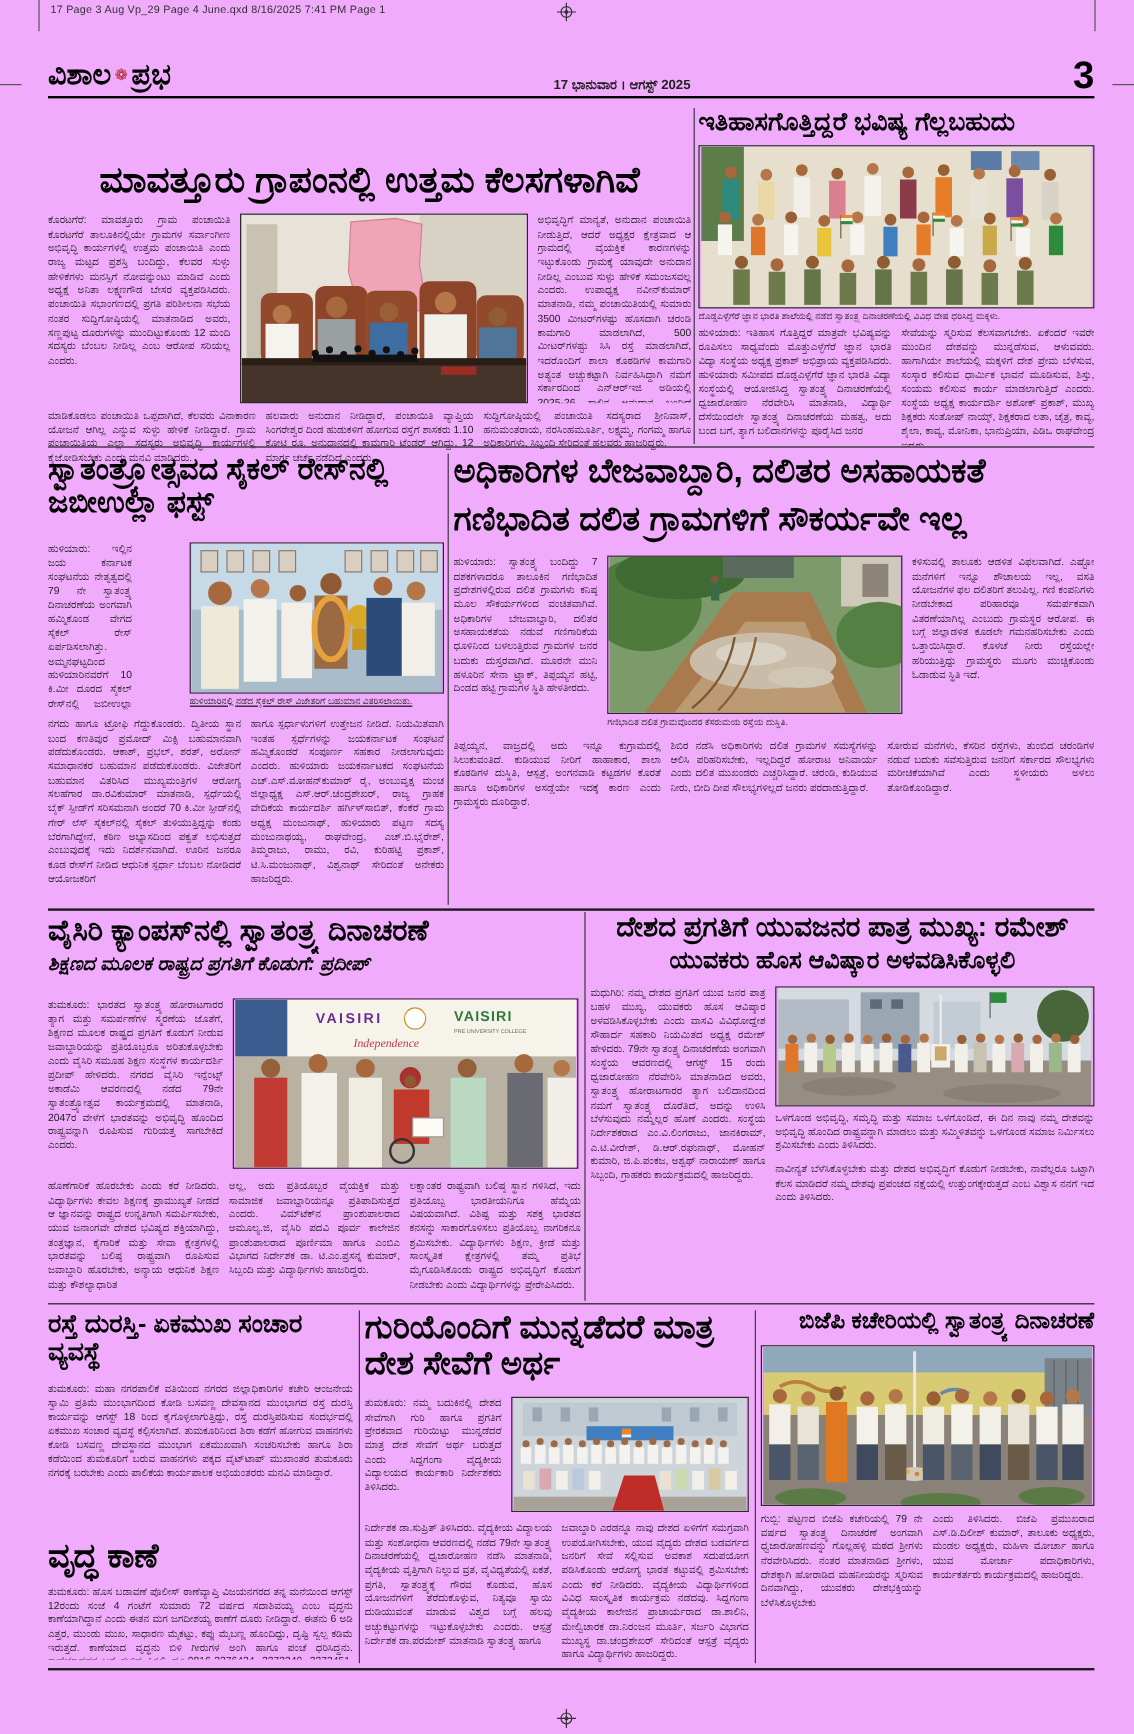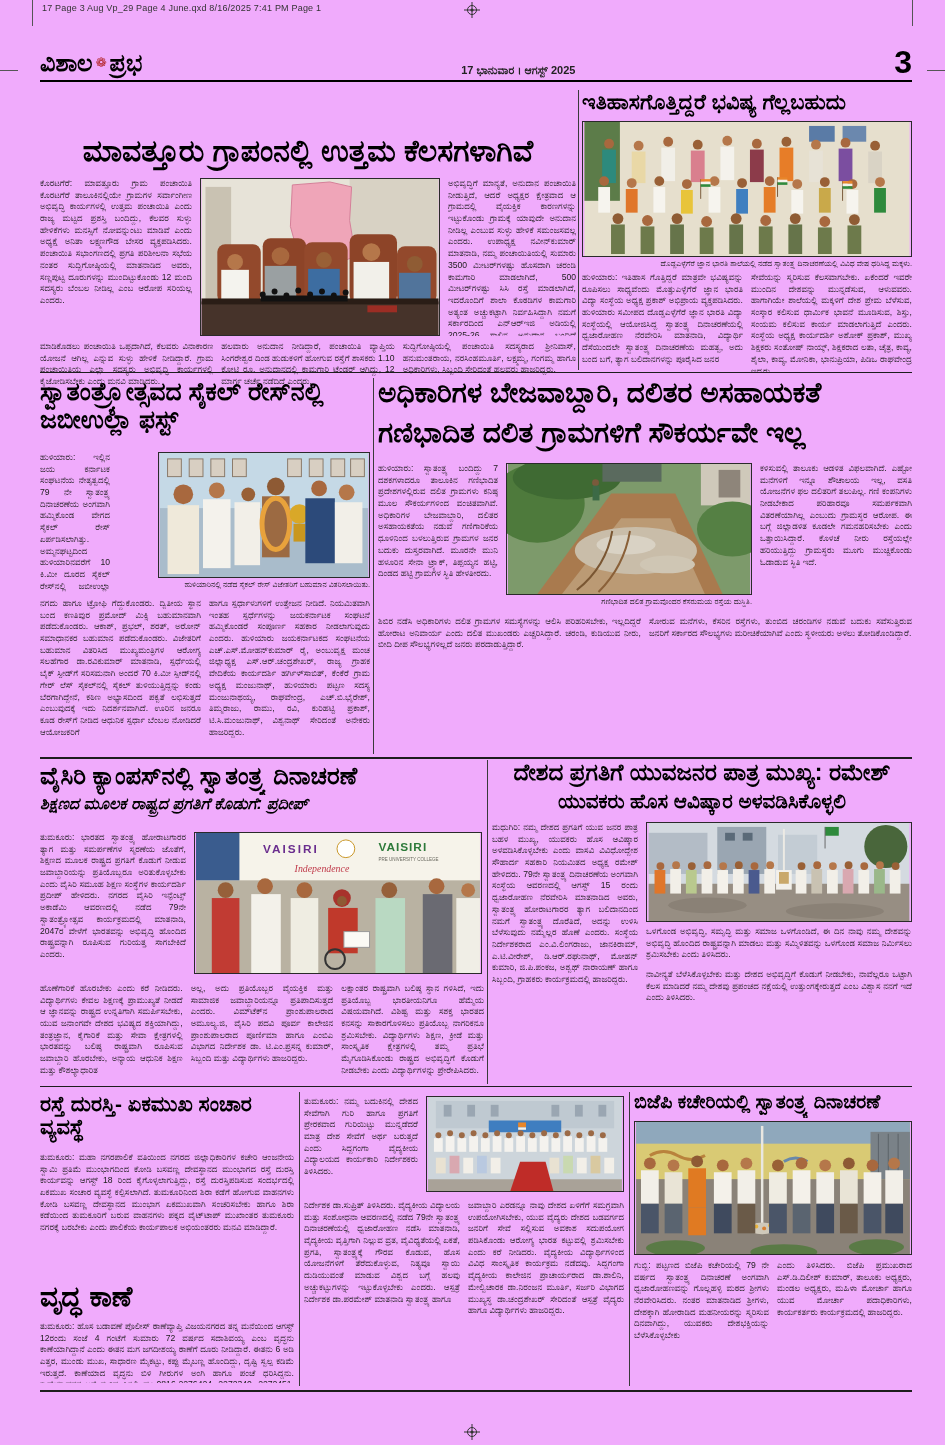--- a/index.html
+++ b/index.html
@@ -9,21 +9,21 @@
   .slug{font-size:9px;color:#333;letter-spacing:.2px;}
   .cropmark{background:#555;}
   .regmark{width:16px;height:16px;}
   .mast{display:flex;align-items:flex-end;justify-content:space-between;border-bottom:2px solid #000;padding-bottom:3px;}
   .mast-title{font-size:24px;font-weight:bold;color:#000;display:flex;align-items:center;gap:3px;}
   .mast-orn{color:#b02020;font-size:13px;}
   .mast-date{font-size:11px;font-weight:bold;color:#222;}
   .mast-page{font-size:32px;font-weight:bold;color:#000;line-height:.9;}
   .hl{font-weight:bold;color:#000;line-height:1.1;overflow:hidden;}
   .bt{font-size:8.6px;line-height:1.36;text-align:justify;color:#1c1c1c;overflow:hidden;}
-  .cap{font-size:7.6px;color:#222;text-align:right;overflow:hidden;line-height:1.2;}
+  .cap{font-size:7.6px;color:#222;text-align:left;overflow:hidden;line-height:1.2;}
   .row{display:flex;gap:8px;}
   .vdiv{position:absolute;width:1px;background:#3a3a3a;}
   .hdiv{position:absolute;height:1px;background:#1d1d1d;}
   .photo{border:1px solid #2a2a2a;box-sizing:border-box;display:block;}
   svg{display:block;}
 </style>
 </head>
 <body>
 
 <div class="page">
@@ -199,21 +199,21 @@
     </div>
   </div>
 
   <div class="vdiv" style="left:578px;top:90px;height:280px;"></div>
   <div class="hdiv" style="left:40px;top:372px;width:872px;"></div>
 
   <div class="abs" style="left:40px;top:378px;width:330px;">
     <div class="hl" style="font-size:25px;height:70px;">ಸ್ವಾತಂತ್ರ್ಯೋತ್ಸವದ ಸೈಕಲ್ ರೇಸ್‌ನಲ್ಲಿ ಜಬೀಉಲ್ಲಾ ಫಸ್ಟ್</div>
     <div class="row" style="margin-top:4px;gap:48px;">
       <div class="bt" style="width:110px;height:142px;">ಹುಳಿಯಾರು: ಇಲ್ಲಿನ ಜಯ ಕರ್ನಾಟಕ ಸಂಘಟನೆಯ ನೇತೃತ್ವದಲ್ಲಿ 79 ನೇ ಸ್ವಾತಂತ್ರ್ಯ ದಿನಾಚರಣೆಯ ಅಂಗವಾಗಿ ಹಮ್ಮಿಕೊಂಡ ವೇಗದ ಸೈಕಲ್ ರೇಸ್ ಏರ್ಪಡಿಸಲಾಗಿತ್ತು. ಅಮ್ಮನಘಟ್ಟದಿಂದ ಹುಳಿಯಾರಿನವರೆಗೆ 10 ಕಿ.ಮೀ ದೂರದ ಸೈಕಲ್ ರೇಸ್‌ನಲ್ಲಿ ಜಬೀಉಲ್ಲಾ ಪ್ರಥಮ ಸ್ಥಾನ ಪಡೆದು ನಗದು ಬಹುಮಾನ ನಿಮಿಷ 5 ಸಾವಿರ ರೂ.</div>
-      <div style="width:212px;">
+      <div style="width:212px;text-decoration:underline;">
         <svg class="photo" width="212" height="126" viewBox="0 0 212 126">
           <rect width="212" height="126" fill="#a9bccb"></rect>
           <rect width="212" height="56" fill="#c5d9e6"></rect>
           <g fill="#d8cfc2" stroke="#8a7a6a">
             <rect x="8" y="6" width="14" height="18"></rect>
               <rect x="30" y="6" width="14" height="18"></rect>
               <rect x="52" y="6" width="14" height="18"></rect>
             <rect x="74" y="6" width="14" height="18"></rect>
               <rect x="130" y="6" width="14" height="18"></rect>
               <rect x="152" y="6" width="14" height="18"></rect>
@@ -267,20 +267,21 @@
           <path d="M70,128 q30,-24 36,-60" stroke="#7a5632" stroke-width="2" fill="none"></path>
           <path d="M92,130 q26,-26 32,-62" stroke="#8a6038" stroke-width="2" fill="none"></path>
           <circle cx="89" cy="19" r="3.5" fill="#7a5a3c"></circle>
             <rect x="86" y="22" width="7" height="15" fill="#3c6a46"></rect>
         </svg>
         <div class="cap" style="margin-top:2px;height:10px;">ಗಣಿಭಾದಿತ ದಲಿತ ಗ್ರಾಮವೊಂದರ ಕೆಸರುಮಯ ರಸ್ತೆಯ ದುಸ್ಥಿತಿ.</div>
       </div>
       <div class="bt" style="flex:1;height:148px;">ಕಳಿಸುವಲ್ಲಿ ತಾಲೂಕು ಆಡಳಿತ ವಿಫಲವಾಗಿದೆ. ಎಷ್ಟೋ ಮನೆಗಳಿಗೆ ಇನ್ನೂ ಶೌಚಾಲಯ ಇಲ್ಲ, ವಸತಿ ಯೋಜನೆಗಳ ಫಲ ದಲಿತರಿಗೆ ತಲುಪಿಲ್ಲ. ಗಣಿ ಕಂಪನಿಗಳು ನೀಡಬೇಕಾದ ಪರಿಹಾರವೂ ಸಮರ್ಪಕವಾಗಿ ವಿತರಣೆಯಾಗಿಲ್ಲ ಎಂಬುದು ಗ್ರಾಮಸ್ಥರ ಆರೋಪ. ಈ ಬಗ್ಗೆ ಜಿಲ್ಲಾಡಳಿತ ಕೂಡಲೇ ಗಮನಹರಿಸಬೇಕು ಎಂದು ಒತ್ತಾಯಿಸಿದ್ದಾರೆ. ಕೊಳಚೆ ನೀರು ರಸ್ತೆಯಲ್ಲೇ ಹರಿಯುತ್ತಿದ್ದು ಗ್ರಾಮಸ್ಥರು ಮೂಗು ಮುಚ್ಚಿಕೊಂಡು ಓಡಾಡುವ ಸ್ಥಿತಿ ಇದೆ.</div>
     </div>
     <div class="row" style="margin-top:5px;">
+      <div class="bt" style="flex:1;height:135px;">ತಿಪ್ಪಯ್ಯನ, ವಾಜ್ರದಲ್ಲಿ ಅದು ಇನ್ನೂ ಕುಗ್ರಾಮದಲ್ಲಿ ಸಿಲುಕುವಂತಿದೆ. ಕುಡಿಯುವ ನೀರಿಗೆ ಹಾಹಾಕಾರ, ಶಾಲಾ ಕೊಠಡಿಗಳ ದುಸ್ಥಿತಿ, ಆಸ್ಪತ್ರೆ, ಅಂಗನವಾಡಿ ಕಟ್ಟಡಗಳ ಕೊರತೆ ಹಾಗೂ ಅಧಿಕಾರಿಗಳ ಅಸಡ್ಡೆಯೇ ಇದಕ್ಕೆ ಕಾರಣ ಎಂದು ಗ್ರಾಮಸ್ಥರು ದೂರಿದ್ದಾರೆ.</div>
       <div class="bt" style="flex:1;height:135px;">ಶಿಬಿರ ನಡೆಸಿ ಅಧಿಕಾರಿಗಳು ದಲಿತ ಗ್ರಾಮಗಳ ಸಮಸ್ಯೆಗಳನ್ನು ಆಲಿಸಿ ಪರಿಹರಿಸಬೇಕು, ಇಲ್ಲದಿದ್ದರೆ ಹೋರಾಟ ಅನಿವಾರ್ಯ ಎಂದು ದಲಿತ ಮುಖಂಡರು ಎಚ್ಚರಿಸಿದ್ದಾರೆ. ಚರಂಡಿ, ಕುಡಿಯುವ ನೀರು, ಬೀದಿ ದೀಪ ಸೌಲಭ್ಯಗಳಿಲ್ಲದೆ ಜನರು ಪರದಾಡುತ್ತಿದ್ದಾರೆ.</div>
       <div class="bt" style="flex:1;height:135px;">ಸೋರುವ ಮನೆಗಳು, ಕೆಸರಿನ ರಸ್ತೆಗಳು, ತುಂಬಿದ ಚರಂಡಿಗಳ ನಡುವೆ ಬದುಕು ಸವೆಸುತ್ತಿರುವ ಜನರಿಗೆ ಸರ್ಕಾರದ ಸೌಲಭ್ಯಗಳು ಮರೀಚಿಕೆಯಾಗಿವೆ ಎಂದು ಸ್ಥಳೀಯರು ಅಳಲು ತೋಡಿಕೊಂಡಿದ್ದಾರೆ.</div>
     </div>
   </div>
 
   <div class="vdiv" style="left:373px;top:378px;height:376px;"></div>
   <div class="hdiv" style="left:40px;top:757px;width:872px;height:2px;"></div>
 
   <div class="abs" style="left:40px;top:763px;width:444px;">
     <div class="hl" style="font-size:24px;height:32px;">ವೈಸಿರಿ ಕ್ಯಾಂಪಸ್‌ನಲ್ಲಿ ಸ್ವಾತಂತ್ರ್ಯ ದಿನಾಚರಣೆ</div>
@@ -389,20 +390,21 @@
   <div class="hdiv" style="left:40px;top:1086px;width:872px;"></div>
 
   <div class="abs" style="left:40px;top:1092px;width:254px;">
     <div class="hl" style="font-size:21px;height:56px;">ರಸ್ತೆ ದುರಸ್ತಿ- ಏಕಮುಖ ಸಂಚಾರ ವ್ಯವಸ್ಥೆ</div>
     <div class="bt" style="height:124px;margin-top:4px;">ತುಮಕೂರು: ಮಹಾ ನಗರಪಾಲಿಕೆ ವತಿಯಿಂದ ನಗರದ ಜಿಲ್ಲಾಧಿಕಾರಿಗಳ ಕಚೇರಿ ಆಂಜನೇಯ ಸ್ವಾಮಿ ಪ್ರತಿಮೆ ಮುಂಭಾಗದಿಂದ ಕೋಡಿ ಬಸವಣ್ಣ ದೇವಸ್ಥಾನದ ಮುಂಭಾಗದ ರಸ್ತೆ ದುರಸ್ತಿ ಕಾರ್ಯವನ್ನು ಆಗಸ್ಟ್ 18 ರಿಂದ ಕೈಗೊಳ್ಳಲಾಗುತ್ತಿದ್ದು, ರಸ್ತೆ ದುರಸ್ತಿಪಡಿಸುವ ಸಂದರ್ಭದಲ್ಲಿ ಏಕಮುಖ ಸಂಚಾರ ವ್ಯವಸ್ಥೆ ಕಲ್ಪಿಸಲಾಗಿದೆ. ತುಮಕೂರಿನಿಂದ ಶಿರಾ ಕಡೆಗೆ ಹೋಗುವ ವಾಹನಗಳು ಕೋಡಿ ಬಸವಣ್ಣ ದೇವಸ್ಥಾನದ ಮುಂಭಾಗ ಏಕಮುಖವಾಗಿ ಸಂಚರಿಸಬೇಕು ಹಾಗೂ ಶಿರಾ ಕಡೆಯಿಂದ ತುಮಕೂರಿಗೆ ಬರುವ ವಾಹನಗಳು ಪಕ್ಕದ ವೈಟ್‌ಟಾಪ್ ಮುಖಾಂತರ ತುಮಕೂರು ನಗರಕ್ಕೆ ಬರಬೇಕು ಎಂದು ಪಾಲಿಕೆಯ ಕಾರ್ಯಪಾಲಕ ಅಭಿಯಂತರರು ಮನವಿ ಮಾಡಿದ್ದಾರೆ.</div>
     <div class="hl" style="font-size:28px;height:36px;margin-top:6px;">ವೃದ್ಧ ಕಾಣೆ</div>
     <div class="bt" style="height:62px;margin-top:3px;">ತುಮಕೂರು: ಹೊಸ ಬಡಾವಣೆ ಪೊಲೀಸ್ ಠಾಣೆವ್ಯಾಪ್ತಿ ವಿಜಯನಗರದ ತನ್ನ ಮನೆಯಿಂದ ಆಗಸ್ಟ್ 12ರಂದು ಸಂಜೆ 4 ಗಂಟೆಗೆ ಸುಮಾರು 72 ವರ್ಷದ ಸದಾಶಿವಯ್ಯ ಎಂಬ ವೃದ್ಧನು ಕಾಣೆಯಾಗಿದ್ದಾನೆ ಎಂದು ಈತನ ಮಗ ಜಗದೀಶಯ್ಯ ಠಾಣೆಗೆ ದೂರು ನೀಡಿದ್ದಾರೆ. ಈತನು 6 ಅಡಿ ಎತ್ತರ, ಮುಂಡು ಮುಖ, ಸಾಧಾರಣ ಮೈಕಟ್ಟು, ಕಪ್ಪು ಮೈಬಣ್ಣ ಹೊಂದಿದ್ದು, ದೃಷ್ಟಿ ಸ್ವಲ್ಪ ಕಡಿಮೆ ಇರುತ್ತದೆ. ಕಾಣೆಯಾದ ವೃದ್ಧನು ಬಿಳಿ ಗೀರುಗಳ ಅಂಗಿ ಹಾಗೂ ಪಂಚೆ ಧರಿಸಿದ್ದನು. ಕಾಣೆಯಾದವನ ಬಗ್ಗೆ ಸುಳಿವು ಸಿಕ್ಕಲ್ಲಿ ದೂ.0816-2276424, 2272340, 2272451, 2278224ನ್ನು ಸಂಪರ್ಕಿಸಬೇಕೆಂದು ಪೊಲೀಸ್ ಸಬ್ ಇನ್ಸ್‌ಪೆಕ್ಟರ್ ಮನವಿ ಮಾಡಿದ್ದಾರೆ.</div>
   </div>
 
   <div class="abs" style="left:304px;top:1092px;width:320px;">
+    <div class="hl" style="font-size:27px;height:68px;">ಗುರಿಯೊಂದಿಗೆ ಮುನ್ನಡೆದರೆ ಮಾತ್ರ ದೇಶ ಸೇವೆಗೆ ಅರ್ಥ</div>
     <div class="row" style="margin-top:4px;">
       <div class="bt" style="width:114px;height:100px;">ತುಮಕೂರು: ನಮ್ಮ ಬದುಕಿನಲ್ಲಿ ದೇಶದ ಸೇವೆಗಾಗಿ ಗುರಿ ಹಾಗೂ ಪ್ರಗತಿಗೆ ಪ್ರೇರಕವಾದ ಗುರಿಯಿಟ್ಟು ಮುನ್ನಡೆದರೆ ಮಾತ್ರ ದೇಶ ಸೇವೆಗೆ ಅರ್ಥ ಬರುತ್ತದೆ ಎಂದು ಸಿದ್ದಗಂಗಾ ವೈದ್ಯಕೀಯ ವಿದ್ಯಾಲಯದ ಕಾರ್ಯಕಾರಿ ನಿರ್ದೇಶಕರು ತಿಳಿಸಿದರು.</div>
       <svg class="photo" width="198" height="96" viewBox="0 0 198 96">
         <rect width="198" height="96" fill="#cdd5db"></rect>
         <rect x="8" y="4" width="182" height="28" fill="#bfc9d1"></rect>
         <rect x="16" y="8" width="8" height="12" fill="#9aa6b2"></rect>
           <rect x="40" y="8" width="8" height="12" fill="#9aa6b2"></rect>
         <rect x="64" y="8" width="8" height="12" fill="#9aa6b2"></rect>
           <rect x="126" y="8" width="8" height="12" fill="#9aa6b2"></rect>
         <rect x="150" y="8" width="8" height="12" fill="#9aa6b2"></rect>
@@ -460,21 +462,21 @@
         <path d="M84,96 L128,96 L120,66 L94,66 Z" fill="#bf2c28"></path>
       </svg>
     </div>
     <div class="row" style="margin-top:4px;">
       <div class="bt" style="flex:1;height:118px;">ನಿರ್ದೇಶಕ ಡಾ.ಸುಪ್ರಿತ್ ತಿಳಿಸಿದರು. ವೈದ್ಯಕೀಯ ವಿದ್ಯಾಲಯ ಮತ್ತು ಸಂಶೋಧನಾ ಆವರಣದಲ್ಲಿ ನಡೆದ 79ನೇ ಸ್ವಾತಂತ್ರ್ಯ ದಿನಾಚರಣೆಯಲ್ಲಿ ಧ್ವಜಾರೋಹಣ ನಡೆಸಿ ಮಾತನಾಡಿ, ವೈದ್ಯಕೀಯ ವೃತ್ತಿಗಾಗಿ ನಿಲ್ಲುವ ವ್ರತ, ವೈವಿಧ್ಯತೆಯಲ್ಲಿ ಏಕತೆ, ಪ್ರಗತಿ, ಸ್ವಾತಂತ್ರ್ಯಕ್ಕೆ ಗೌರವ ಕೊಡುವ, ಹೊಸ ಯೋಜನೆಗಳಿಗೆ ತೆರೆದುಕೊಳ್ಳುವ, ನಿತ್ಯವೂ ಸ್ವಾಯಿ ದುಡಿಯುವಂತೆ ಮಾಡುವ ವಿಶ್ವದ ಬಗ್ಗೆ ಹಲವು ಅಚ್ಚುಕಟ್ಟುಗಳನ್ನು ಇಟ್ಟುಕೊಳ್ಳಬೇಕು ಎಂದರು. ಆಸ್ಪತ್ರೆ ನಿರ್ದೇಶಕ ಡಾ.ಪರಮೇಶ್ ಮಾತನಾಡಿ ಸ್ವಾತಂತ್ರ್ಯ ಹಾಗೂ</div>
       <div class="bt" style="flex:1;height:118px;">ಜವಾಬ್ದಾರಿ ಎರಡನ್ನೂ ನಾವು ದೇಶದ ಏಳಿಗೆಗೆ ಸಮಗ್ರವಾಗಿ ಉಪಯೋಗಿಸಬೇಕು, ಯುವ ವೈದ್ಯರು ದೇಶದ ಬಡವರ್ಗದ ಜನರಿಗೆ ಸೇವೆ ಸಲ್ಲಿಸುವ ಅವಕಾಶ ಸದುಪಯೋಗ ಪಡಿಸಿಕೊಂಡು ಆರೋಗ್ಯ ಭಾರತ ಕಟ್ಟುವಲ್ಲಿ ಶ್ರಮಿಸಬೇಕು ಎಂದು ಕರೆ ನೀಡಿದರು. ವೈದ್ಯಕೀಯ ವಿದ್ಯಾರ್ಥಿಗಳಿಂದ ವಿವಿಧ ಸಾಂಸ್ಕೃತಿಕ ಕಾರ್ಯಕ್ರಮ ನಡೆದವು. ಸಿದ್ದಗಂಗಾ ವೈದ್ಯಕೀಯ ಕಾಲೇಜಿನ ಪ್ರಾಚಾರ್ಯರಾದ ಡಾ.ಶಾಲಿನಿ, ಮೇಲ್ವಿಚಾರಕ ಡಾ.ನಿರಂಜನ ಮೂರ್ತಿ, ಸರ್ಜರಿ ವಿಭಾಗದ ಮುಖ್ಯಸ್ಥ ಡಾ.ಚಂದ್ರಶೇಖರ್ ಸೇರಿದಂತೆ ಆಸ್ಪತ್ರೆ ವೈದ್ಯರು ಹಾಗೂ ವಿದ್ಯಾರ್ಥಿಗಳು ಹಾಜರಿದ್ದರು.</div>
     </div>
   </div>
 
   <div class="abs" style="left:634px;top:1092px;width:278px;">
-    <div class="hl" style="font-size:19px;height:26px;">ಬಿಜೆಪಿ ಕಚೇರಿಯಲ್ಲಿ ಸ್ವಾತಂತ್ರ್ಯ ದಿನಾಚರಣೆ</div>
+    <div class="hl" style="font-size:19px;height:26px;text-align:right;">ಬಿಜೆಪಿ ಕಚೇರಿಯಲ್ಲಿ ಸ್ವಾತಂತ್ರ್ಯ ದಿನಾಚರಣೆ</div>
     <svg class="photo" width="278" height="134" viewBox="0 0 278 134" style="margin-top:3px;">
       <rect width="278" height="134" fill="#8a8278"></rect>
       <rect width="278" height="58" fill="#d9ca74"></rect>
       <rect width="278" height="22" fill="#8fa8bc"></rect>
       <path d="M14,34 q14,-8 28,0 q14,8 28,0" stroke="#b9823c" stroke-width="3" fill="none"></path>
       <path d="M150,40 q12,-7 24,0" stroke="#6888aa" stroke-width="3" fill="none"></path>
       <rect x="238" y="10" width="40" height="48" fill="#7a8288"></rect>
       <line x1="246" y1="12" x2="246" y2="56" stroke="#5a6268"></line>
         <line x1="256" y1="12" x2="256" y2="56" stroke="#5a6268"></line>
         <line x1="266" y1="12" x2="266" y2="56" stroke="#5a6268"></line>

